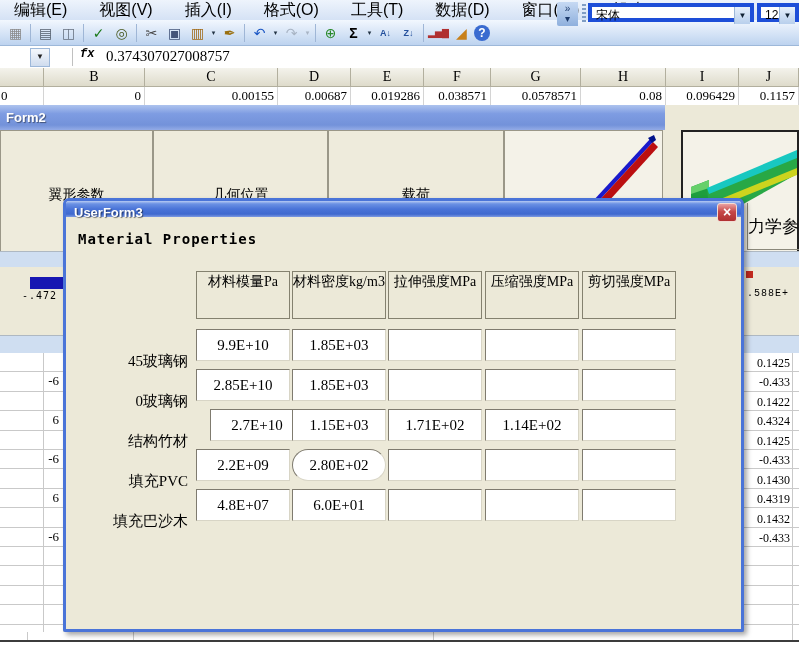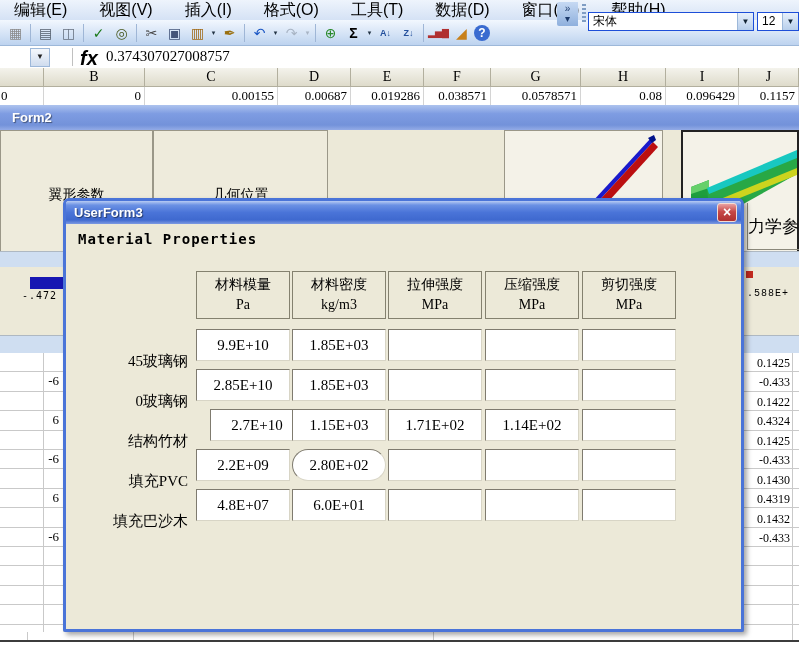--- a/index.html
+++ b/index.html
@@ -19,47 +19,47 @@
     border-bottom:1px solid #9db8d9;display:flex;align-items:center;padding-left:4px;box-sizing:border-box;}
   .tb-icon{width:21px;height:20px;display:inline-flex;align-items:center;justify-content:center;
     font-size:14px;border-radius:2px;margin:0 1px;cursor:default;}
   .tb-dd{font-size:7px;color:#234;width:9px;text-align:center;}
   .tb-sep{width:1px;height:18px;background:#9fb6d6;margin:0 3px;}
   .small-glyph{font-size:9px;font-weight:bold;}
   #tb-overflow{position:absolute;left:557px;top:2px;width:21px;height:24px;background:linear-gradient(180deg,#c6d9f3,#8fb0dd);
     border-radius:2px 0 0 2px;color:#1c3a6b;font-size:10px;line-height:10px;text-align:center;padding-top:2px;box-sizing:border-box;}
   #grip{position:absolute;left:582px;top:4px;width:4px;height:18px;
     background:repeating-linear-gradient(180deg,#7f9dc4 0 2px,transparent 2px 4px);}
-  .combo{position:absolute;top:3px;height:19px;background:#fff;border:1px solid #1d4ed8;
-    font-size:12px;line-height:17px;padding-left:4px;box-sizing:border-box;margin-top:9px;}
+  .combo{position:absolute;top:3px;height:19px;background:#fff;border:4px solid #1d4ed8;
+    font-size:12px;line-height:17px;padding-left:4px;box-sizing:border-box;}
   .combo .arrow{position:absolute;right:0;top:0;width:15px;height:17px;background:linear-gradient(180deg,#e7f0fb,#b8cfec);
     border-left:1px solid #9db8d9;font-size:8px;text-align:center;line-height:17px;color:#123;}
 
   
   #formulabar{left:0;top:46px;width:799px;height:22px;background:#fff;border-bottom:1px solid #a9a9a9;}
   #namebox{position:absolute;left:0;top:0;width:56px;height:21px;background:#fff;}
   #name-dd{position:absolute;left:30px;top:2px;width:18px;height:17px;background:linear-gradient(180deg,#f5f8fc,#cfdcee);
     border:1px solid #9db8d9;font-size:8px;text-align:center;line-height:16px;color:#222;}
-  #fx{position:absolute;left:80px;top:1px;width:22px;height:20px;font-family:Liberation Sans, sans-serif;
-    font-style:italic;font-weight:bold;font-size:20px;}
+  #fx{position:absolute;left:80px;top:1px;width:22px;height:20px;font-family:Liberation Mono, monospace;
+    font-style:italic;font-weight:bold;font-size:12px;}
   #fbar-sep{position:absolute;left:72px;top:2px;width:1px;height:18px;background:#c0c0c0;}
   #fvalue{position:absolute;left:106px;top:2px;font-family:"Liberation Serif",serif;font-size:15px;}
 
   
   .ch{position:absolute;top:68px;height:19px;background:linear-gradient(180deg,#f4f3ec,#dedbcb);
       border-right:1px solid #b2af9e;border-bottom:1px solid #b2af9e;box-sizing:border-box;
       text-align:center;font-family:"Liberation Serif",serif;font-size:14px;line-height:18px;}
   .cell{position:absolute;top:87px;height:18px;background:#fff;border-right:1px solid #d4d4d4;
       box-sizing:border-box;font-family:"Liberation Serif",serif;font-size:13px;line-height:17px;
       text-align:right;padding-right:3px;overflow:hidden;white-space:nowrap;}
 
   
-  #form2-title{left:0;top:105px;width:799px;height:25px;
+  #form2-title{left:0;top:105px;width:665px;height:25px;
     background:linear-gradient(180deg,#aec3ee 0%,#7e9ce2 35%,#7392da 80%,#93abe6 100%);
-    color:#fff;font-weight:bold;font-size:13px;line-height:25px;padding-left:12px;box-sizing:border-box;
+    color:#fff;font-weight:bold;font-size:13px;line-height:25px;padding-left:6px;box-sizing:border-box;
     text-shadow:1px 1px 1px rgba(0,0,0,.45);}
   #form2-body{left:0;top:130px;width:799px;height:130px;background:#ece9d8;}
   .panel{position:absolute;top:0;height:129px;background:#eeebdc;border:1px solid #9a9788;box-sizing:border-box;}
   .panel-label{position:absolute;top:55px;width:100%;text-align:center;font-size:14px;color:#000;
     font-family:"Liberation Serif",serif;}
   .imgpanel{background:#f4f2e8;}
   #blade2-panel{border:2px solid #222;}
 
   
   #mech{left:747px;top:203px;width:52px;height:47px;border-left:1px solid #8a887a;border-bottom:1px solid #8a887a;
@@ -85,32 +85,32 @@
 
   
   #bottomstrip{left:0;top:632px;width:799px;height:13px;background:#fff;}
   .vline{position:absolute;width:1px;background:#c9c9c9;}
   #botline{left:0;top:640px;width:799px;height:2px;background:#3c3c3c;}
 
   
   #dialog{left:63px;top:198px;width:681px;height:434px;background:#ece9d8;
     border:3px solid #4a74d8;border-radius:6px 6px 2px 2px;box-sizing:border-box;overflow:hidden;
     box-shadow:3px 3px 5px rgba(0,0,0,.35);z-index:10;}
-  #dlg-title{position:absolute;left:0;top:0;width:100%;height:23px;
+  #dlg-title{position:absolute;left:0;top:0;width:100%;height:16px;
     background:linear-gradient(180deg,#b7cbf3 0%,#6b91e4 18%,#4a74d8 50%,#3f69cf 82%,#7d9ae2 100%);
     color:#fff;font-weight:bold;font-size:13px;line-height:23px;padding-left:8px;box-sizing:border-box;
     text-shadow:1px 1px 1px rgba(0,0,0,.5);}
   #dlg-close{position:absolute;right:4px;top:2px;width:20px;height:19px;border-radius:3px;
     background:linear-gradient(180deg,#e9a0a0,#c64848 45%,#b03030);border:1px solid #f2dcd4;
     color:#fff;font-weight:bold;font-size:14px;line-height:17px;text-align:center;box-sizing:border-box;cursor:default;}
   #mp-heading{position:absolute;left:12px;top:30px;font-family:"DejaVu Sans Mono",monospace;
     font-weight:bold;font-size:14px;letter-spacing:1px;color:#000;}
   .th-cell{position:absolute;top:70px;width:94px;height:48px;border:1px solid #84816f;box-sizing:border-box;
     background:#ece9d8;text-align:center;font-family:"Liberation Serif",serif;font-size:14px;
-    display:flex;flex-direction:column;justify-content:center;line-height:20px;}
+    display:flex;flex-direction:row;justify-content:center;line-height:20px;}
   .row-label{position:absolute;left:8px;width:114px;height:32px;text-align:right;
     font-family:"Liberation Serif",serif;font-size:15px;line-height:32px;white-space:nowrap;margin-top:16px;}
   .tbox{position:absolute;width:94px;height:32px;background:#fff;box-sizing:border-box;
     border:1px solid #7f7b6f;border-bottom-color:#d8d5c6;border-right-color:#d8d5c6;
     text-align:center;font-family:"Liberation Serif",serif;font-size:15px;line-height:30px;}
 </style>
 </head>
 <body>
 
 <div id="win">
@@ -201,20 +201,23 @@
 
   <div id="form2-title" class="abs">
     <span>Form2</span>
   </div>
   <div id="form2-body" class="abs">
     <div class="panel" style="left:0;width:153px;">
       <div class="panel-label">翼形参数</div>
     </div>
     <div class="panel" style="left:153px;width:175px;">
       <div class="panel-label">几何位置</div>
+    </div>
+    <div class="panel" style="left:328px;width:176px;">
+      <div class="panel-label">载荷</div>
     </div>
     <div class="panel imgpanel" style="left:504px;width:159px;">
       <svg width="157" height="127" viewBox="0 0 157 127">
         <polygon points="41,121 145,8 148,11 44,124" fill="#1a1acc"></polygon>
         <polygon points="44,124 148,11 153,16 52,127" fill="#bb0f10"></polygon>
         <polygon points="40,126 80,84 84,89 46,128" fill="#19b4d8"></polygon>
         <polygon points="38,126 52,112 57,117 44,128" fill="#8426c0"></polygon>
         <polygon points="143,7 149,4 151,9 147,12" fill="#00128a"></polygon>
       </svg>
     </div>

